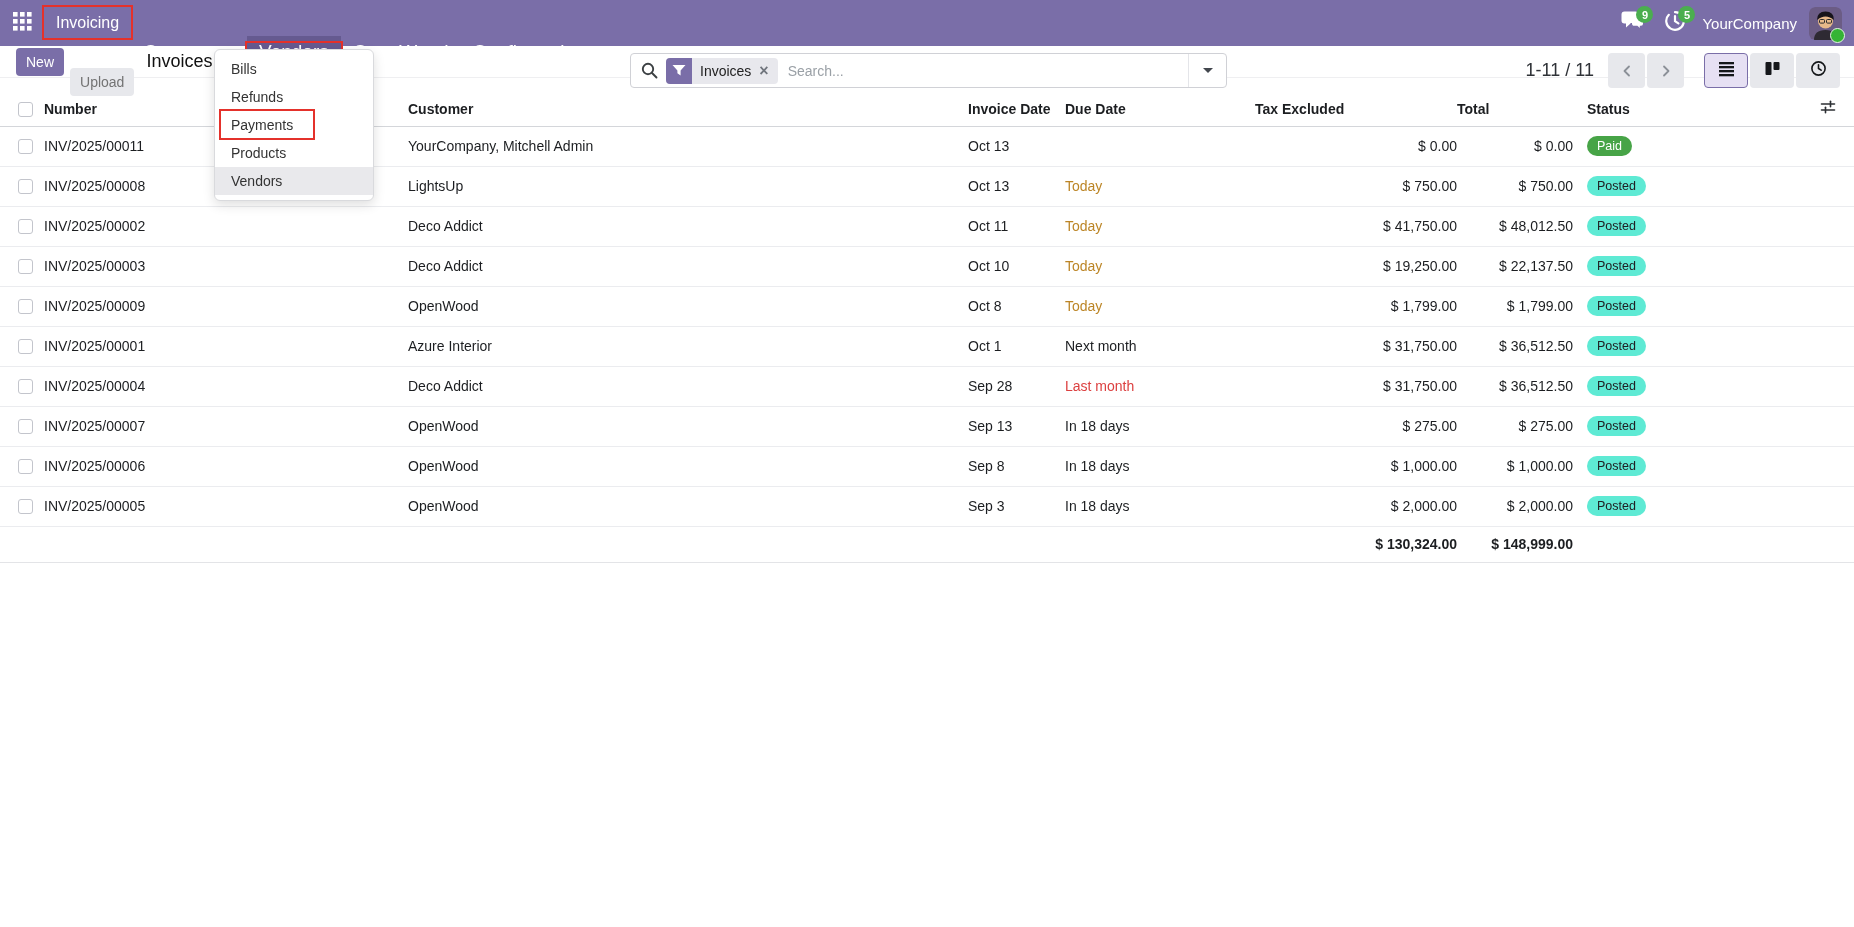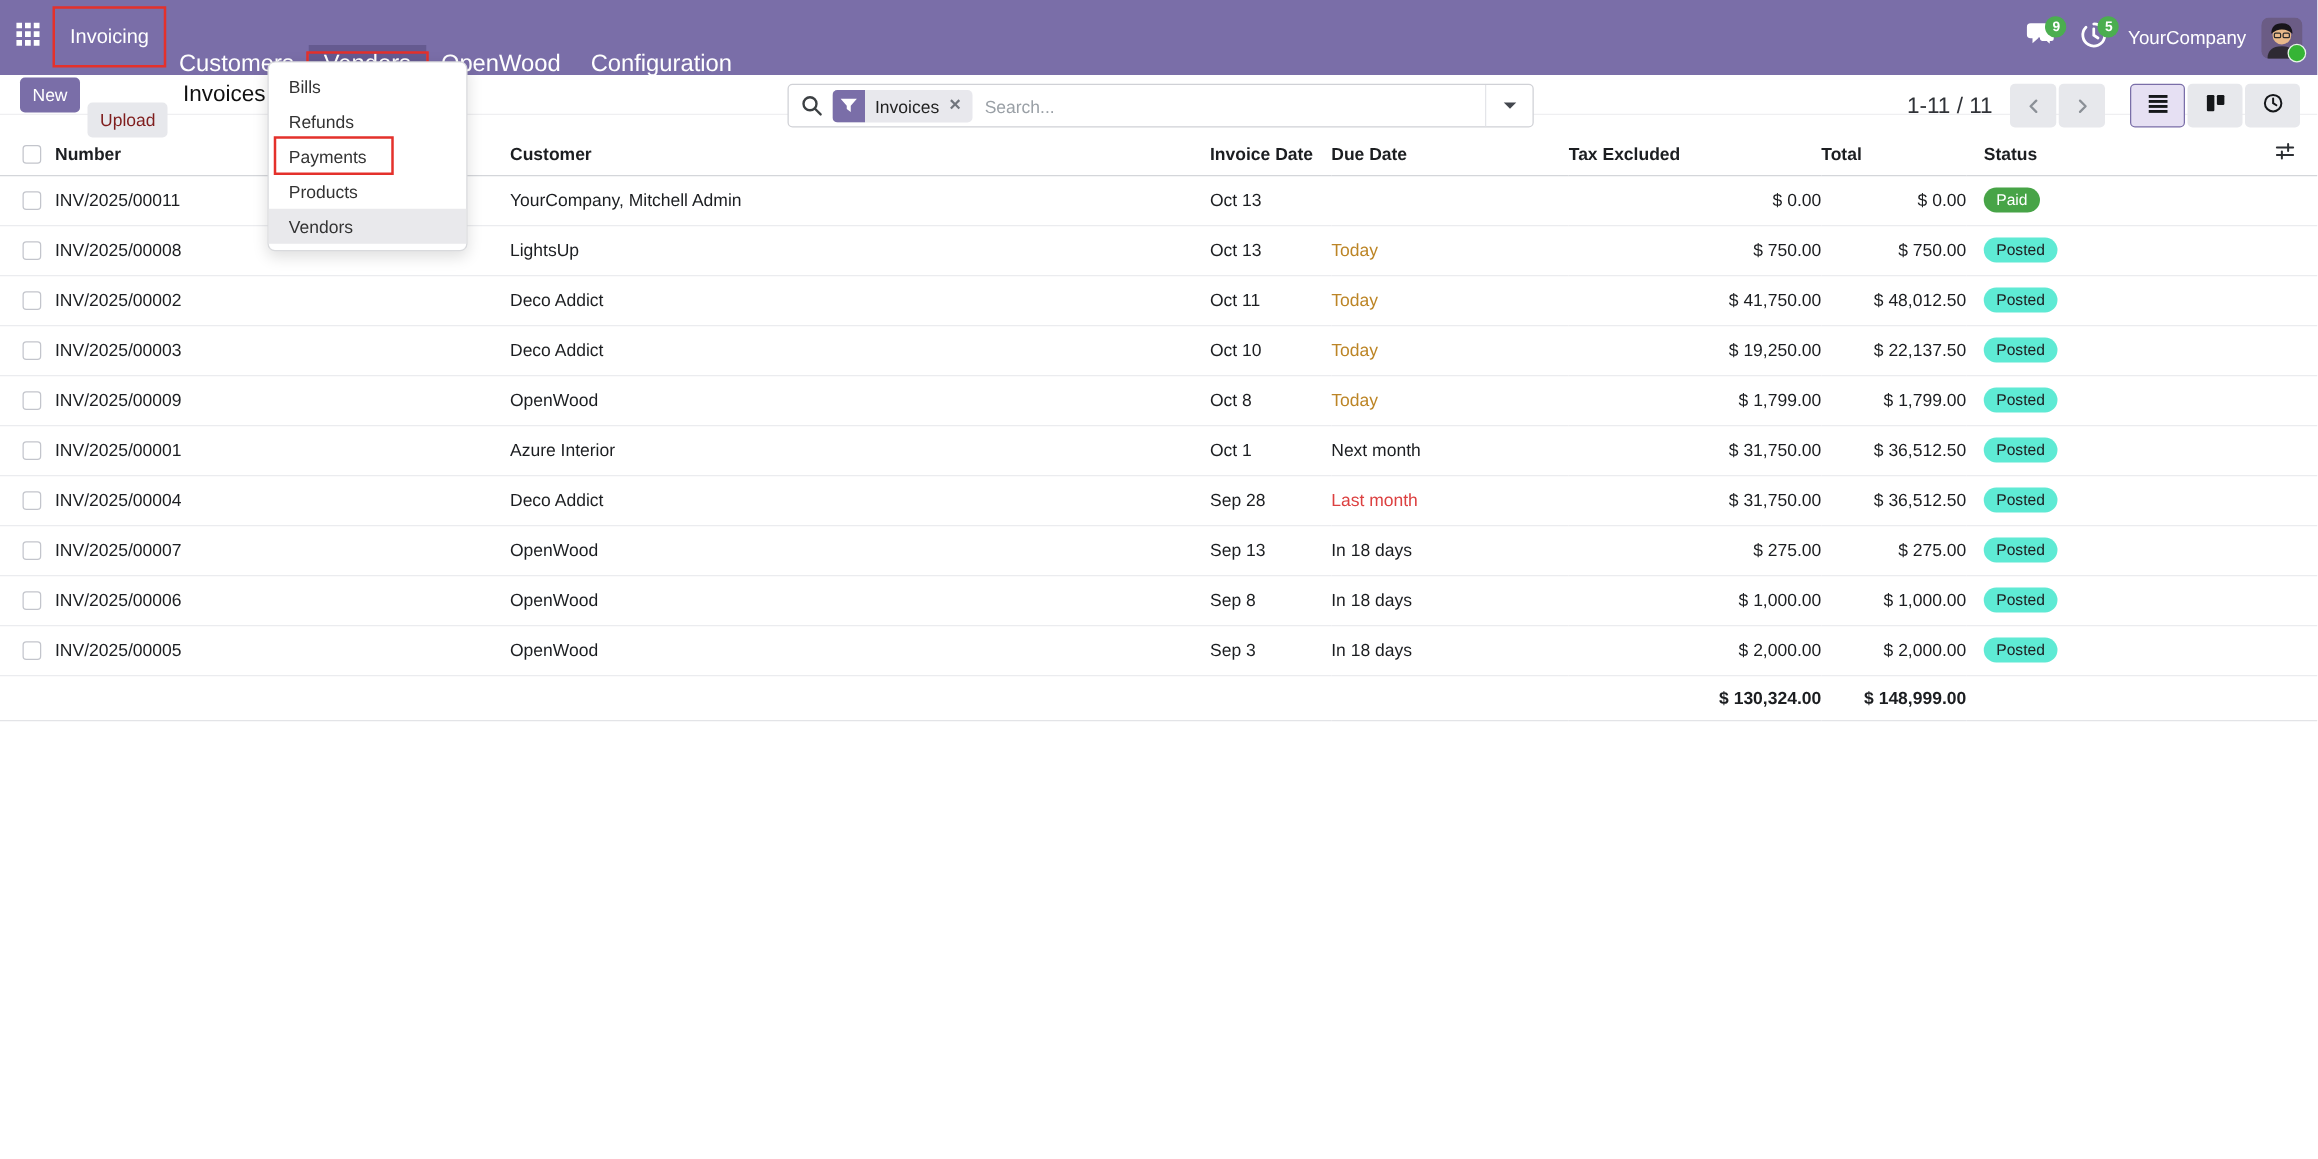--- a/index.html
+++ b/index.html
@@ -1,38 +1,38 @@
 <!DOCTYPE html>
 <html style="--navbar-bg: #7a6ea8; --navbar-active-bg: #655a90; --primary: #7a6ea8; --annotation-red: #e4312b; --paid-green: #47a447; --badge-green: #4bae4f; --presence-green: #35b435; --warning-text: #bc8526; --danger-text: #dc4040;"><head>
 <meta charset="utf-8">
 <style>
   * { margin:0; padding:0; box-sizing:border-box; }
   html,body { width:1854px; height:927px; background:#fff; font-family:"Liberation Sans",sans-serif; overflow:hidden; }
 
   
-  .navbar { height:60px; background:var(--navbar-bg,#7a6ea8); display:flex; align-items:stretch; color:#fff; }
+  .navbar { height:46px; background:var(--navbar-bg,#7a6ea8); display:flex; align-items:stretch; color:#fff; }
   .nav-left { display:flex; align-items:stretch; }
   .apps-btn { width:44px; display:flex; align-items:center; justify-content:center; cursor:pointer; }
   .app-name { display:flex; align-items:center; padding:0 12px; font-size:16px; position:relative; cursor:pointer; }
   .nav-item { display:flex; align-items:center; padding:16px 12px; font-size:19px; position:relative; cursor:pointer;margin-top:36px; }
   .nav-item.active { background:var(--navbar-active-bg,#655a90); }
   .annot-box { position:absolute; left:-2px; right:-2px; top:5px; bottom:6px; border:2px solid var(--annotation-red,#e4312b); pointer-events:none; }
   .nav-right { margin-left:auto; display:flex; align-items:center; gap:12px; padding-right:12px; }
   .systray-icon { position:relative; width:30px; height:30px; display:flex; align-items:center; justify-content:center; cursor:pointer; }
   .systray-badge { position:absolute; top:-2px; right:-5px; min-width:17px; height:17px; padding:0 3px; background:var(--badge-green,#4bae4f); color:#fff; border-radius:9px; font-size:11px; font-weight:bold; display:flex; align-items:center; justify-content:center; }
   .company-name { font-size:15px; cursor:pointer; }
   .avatar { position:relative; width:33px; height:33px; border-radius:6px; cursor:pointer; }
   .avatar svg { border-radius:6px; display:block; }
   .presence-dot { position:absolute; right:-3px; bottom:-3px; width:15px; height:15px; border-radius:50%; background:var(--presence-green,#35b435); border:1px solid #e8f5e8; }
 
   
   .control-panel { height:32px; display:flex; align-items:center; padding:0 16px; position:relative; border-bottom:1px solid #efeff1; }
   .btn { font-size:14px; border-radius:4px; padding:6px 10px; cursor:pointer; border:none; font-family:inherit; }
   .btn-primary { background:var(--primary,#7a6ea8); color:#fff; }
-  .btn-secondary { background:#e7e8ec; color:#7f1d1d; margin-left:6px;margin-top:40px; }
+  .btn-secondary { background:#e7e8ec; color:#737373; margin-left:6px;margin-top:40px; }
   .breadcrumb { font-size:18px; color:#111; margin-left:12px; display:flex; align-items:center; gap:4px; }
   .breadcrumb-cog { font-size:14px; color:#4a4a4a; cursor:pointer; }
 
   .search-wrap { position:absolute; left:630px; top:7px; width:597px; height:35px; border:1px solid #d0d1d6; border-radius:4px; display:flex; align-items:center; background:#fff; }
   .search-magnifier { margin:0 8px 0 10px; display:flex; }
   .facet { display:flex; align-items:stretch; height:26px; border-radius:4px; overflow:hidden; background:#e8e8ed; }
   .facet-icon { width:26px; background:var(--primary,#7a6ea8); display:flex; align-items:center; justify-content:center; }
   .facet-label { padding:0 8px; display:flex; align-items:center; font-size:14px; color:#222; }
   .facet-x { padding-right:9px; display:flex; align-items:center; color:#70757d; font-size:16px; font-weight:bold; cursor:pointer; }
   .search-input { border:none; outline:none; flex:1; font-size:14px; padding:0 10px; color:#333; font-family:inherit; background:transparent; }

